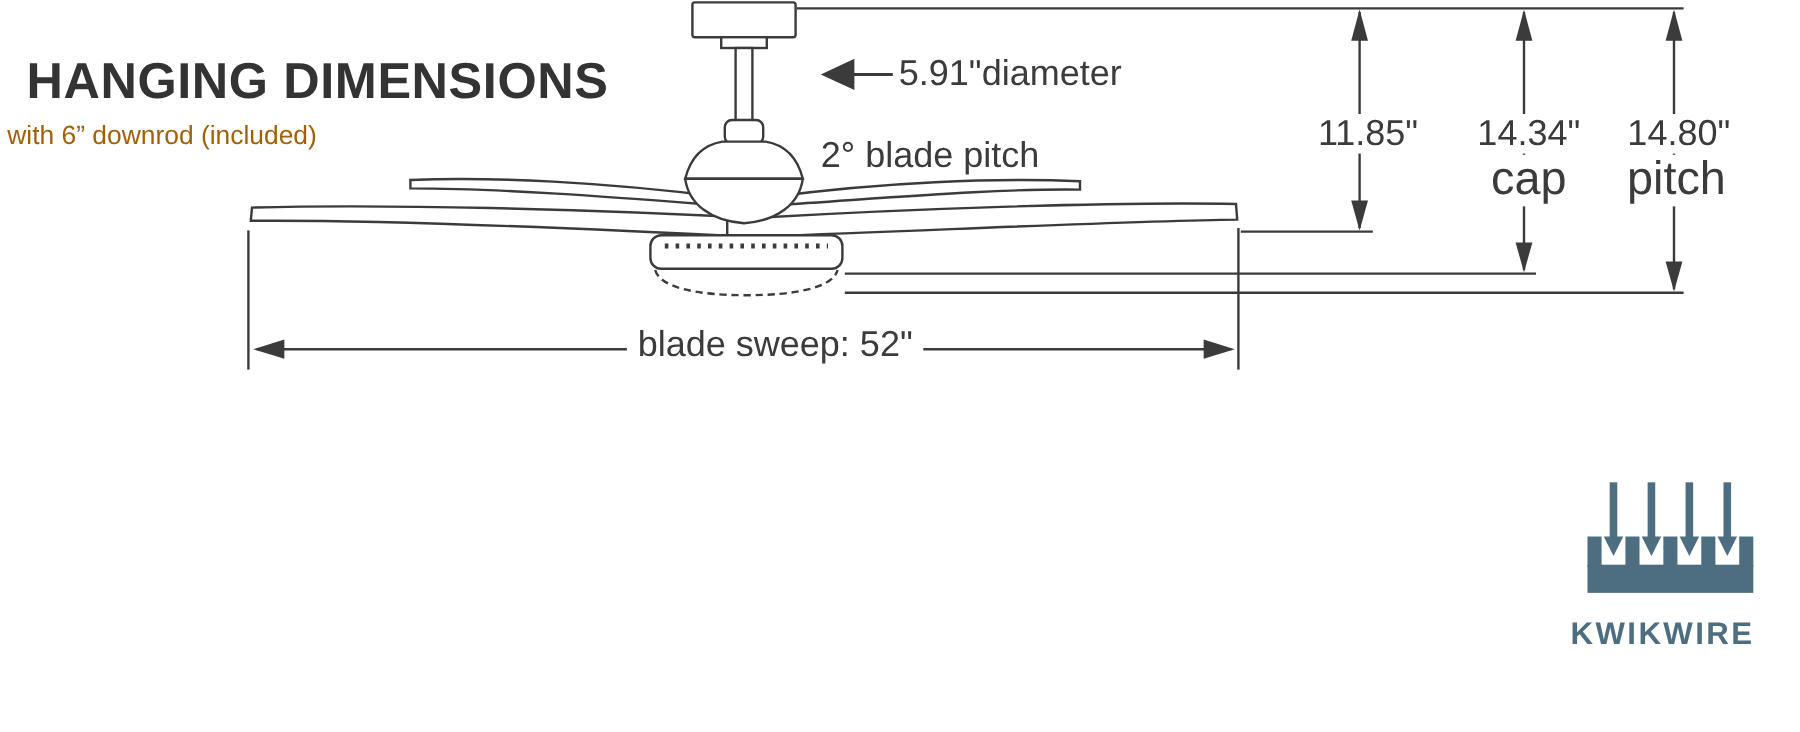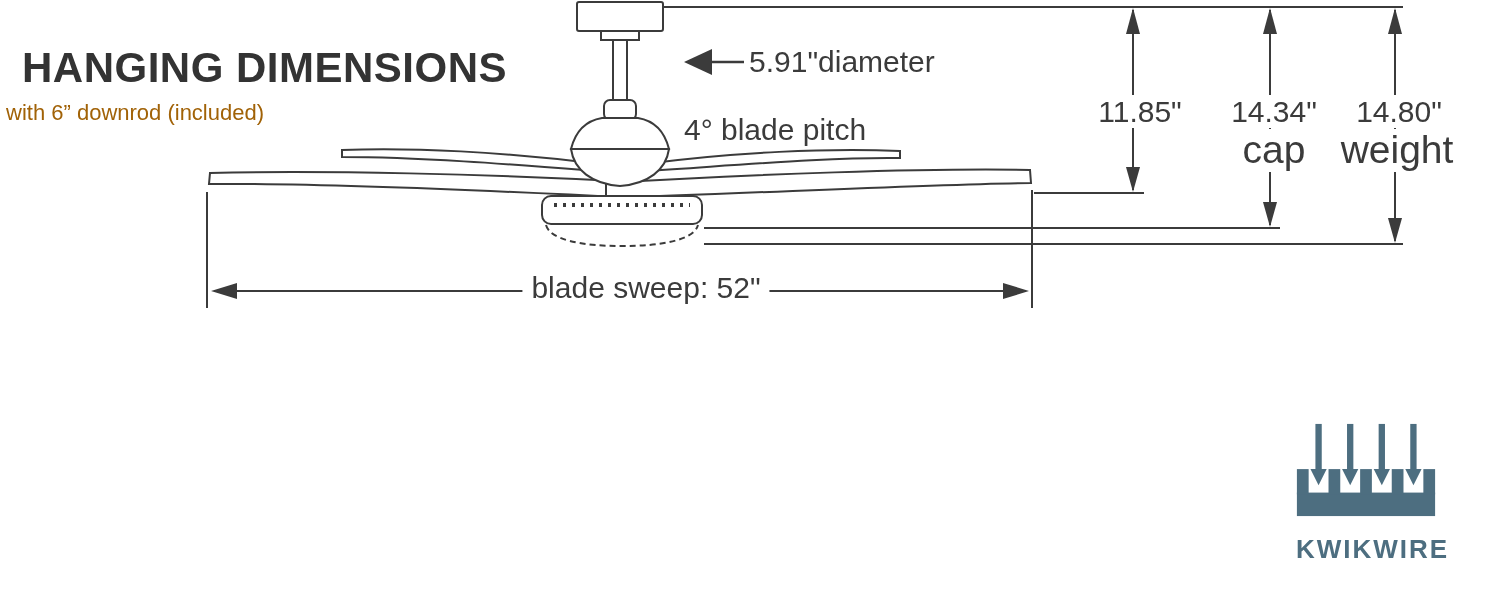--- a/index.html
+++ b/index.html
@@ -26,22 +26,22 @@
     font-size:30px; color:#3b3b3b; white-space:nowrap; line-height:1.1;
   }
   .on-line { background:#ffffff; padding:0 9px; }
   .centered { transform:translateX(-50%); text-align:center; }
   .small-word { font-size:39px; }
   .net-weight {
     position:absolute; left:22px; top:549px; z-index:2;
     font-size:28px; color:#3b3b3b; white-space:nowrap;
   }
   .brand {
-    position:absolute; left:1296px; top:422px; width:166px; z-index:2;
-    text-align:left;
+    position:absolute; left:1296px; top:400px; width:166px; z-index:2;
+    text-align:right;
   }
   .brand-name {
     margin-top:12px;
     font-size:26px; font-weight:700; letter-spacing:2px;
     color:#4d6e80; white-space:nowrap;
   }
 </style>
 </head>
 <body>
 
@@ -115,29 +115,29 @@
       <polygon points="684,62 712,49 712,75"></polygon>
     </g>
   </svg>
 
   <h1 class="title">HANGING DIMENSIONS</h1>
 
   <div class="subtitle">with 6” downrod (included)</div>
 
   <div class="lbl" style="left:749px; top:45px;">5.91"diameter</div>
 
-  <div class="lbl" style="left:684px; top:113px;">4° blade pitch</div>
+  <div class="lbl" style="left:684px; top:113px;">2° blade pitch</div>
 
   <div class="lbl on-line centered" style="left:1140px; top:95px;">11.85"</div>
 
   <div class="lbl on-line centered" style="left:1274px; top:95px;">14.34"</div>
   <div class="lbl on-line centered small-word" style="left:1274px; top:129px;">cap</div>
 
   <div class="lbl on-line centered" style="left:1399px; top:95px;">14.80"</div>
-  <div class="lbl on-line centered small-word" style="left:1397px; top:129px;">weight</div>
+  <div class="lbl on-line centered small-word" style="left:1397px; top:129px;">pitch</div>
 
   <div class="lbl on-line centered" style="left:646px; top:271px;">blade sweep: 52"</div>
 
 
   <div class="brand">
     <svg width="140" height="96" viewBox="0 0 155 106">
       <g fill="#4d6e80" stroke="none">
 
         <g>
           <rect x="21.5" y="2" width="7" height="52"></rect>

